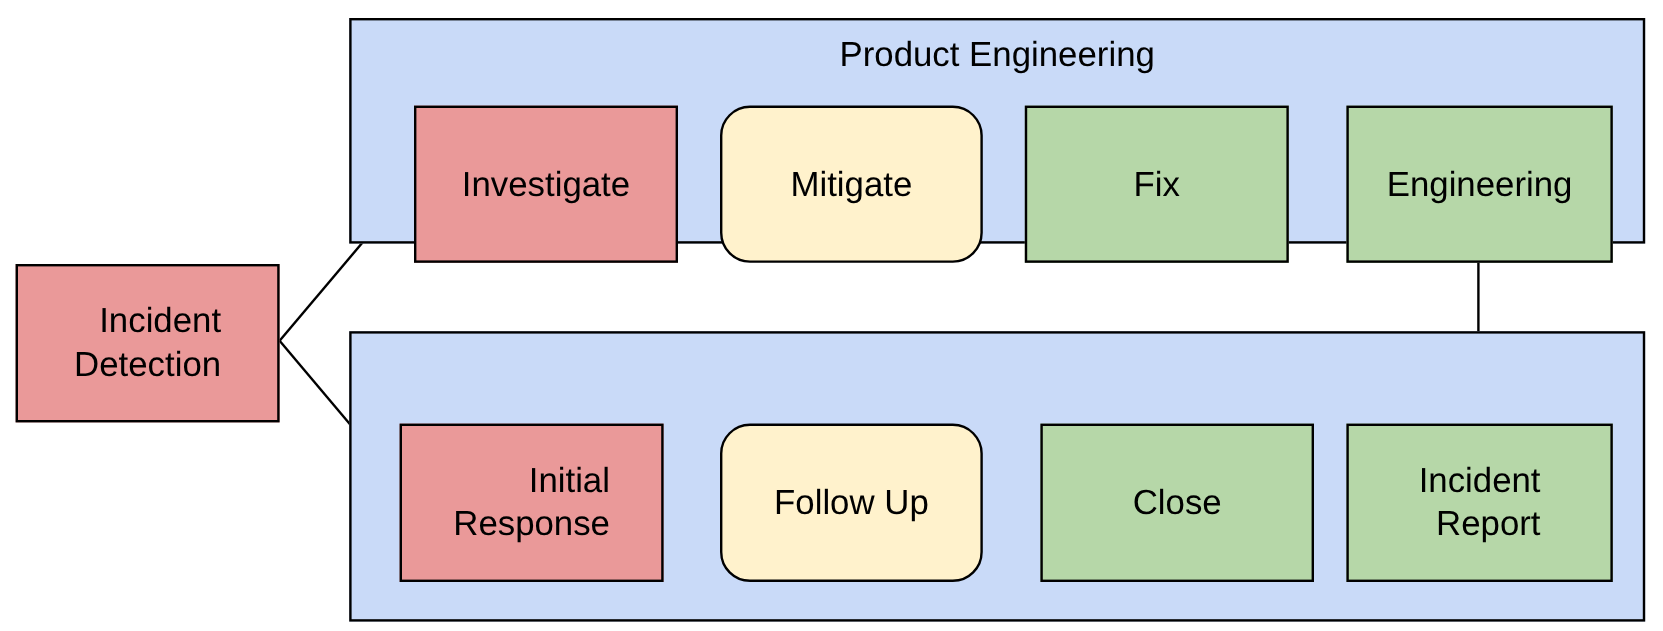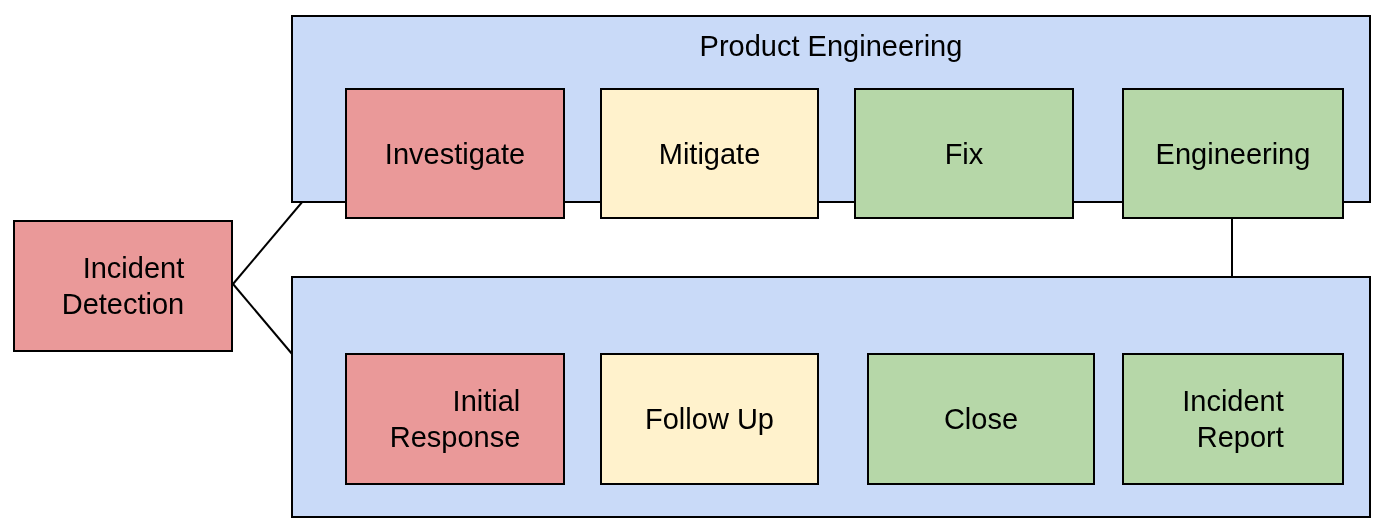--- a/index.html
+++ b/index.html
@@ -46,21 +46,21 @@
     display: flex;
     align-items: center;
     justify-content: center;
     text-align: right;
     font-size: 29px;
     line-height: 36px;
     color: #000000;
     white-space: pre-line;
   }
   .fill-red    { background: #ea9999; }
-  .fill-yellow { background: #fff2cc; }
+  .fill-yellow { background: #fff2cc; border-radius: 25px; }
   .fill-green  { background: #b6d7a8; }
 </style>
 </head>
 <body>
 
 <div class="canvas">
 
   <svg class="edges" width="1386" height="526" viewBox="0 0 1386 526" xmlns="http://www.w3.org/2000/svg">
     <defs>
       <marker id="arrow" markerUnits="userSpaceOnUse" markerWidth="13" markerHeight="9" refX="13" refY="4.5" orient="auto">
@@ -93,21 +93,21 @@
     </div>
     <div class="node fill-green" style="left:561px; top:71px; width:220px; height:131px;">
       <span>Fix</span>
     </div>
     <div class="node fill-green" style="left:829px; top:71px; width:222px; height:131px;">
       <span>Engineering</span>
     </div>
   </div>
 
   <div class="lane" style="left:291px; top:276px; width:1080px; height:242px;">
-    <div class="node fill-red" style="left:52px; top:75px; width:220px; height:132px;">
+    <div class="node fill-red" style="left:40px; top:75px; width:220px; height:132px;">
       <span>Initial
 Response</span>
     </div>
     <div class="node fill-yellow" style="left:307px; top:75px; width:219px; height:132px;">
       <span>Follow Up</span>
     </div>
     <div class="node fill-green" style="left:574px; top:75px; width:228px; height:132px;">
       <span>Close</span>
     </div>
     <div class="node fill-green" style="left:829px; top:75px; width:222px; height:132px;">

